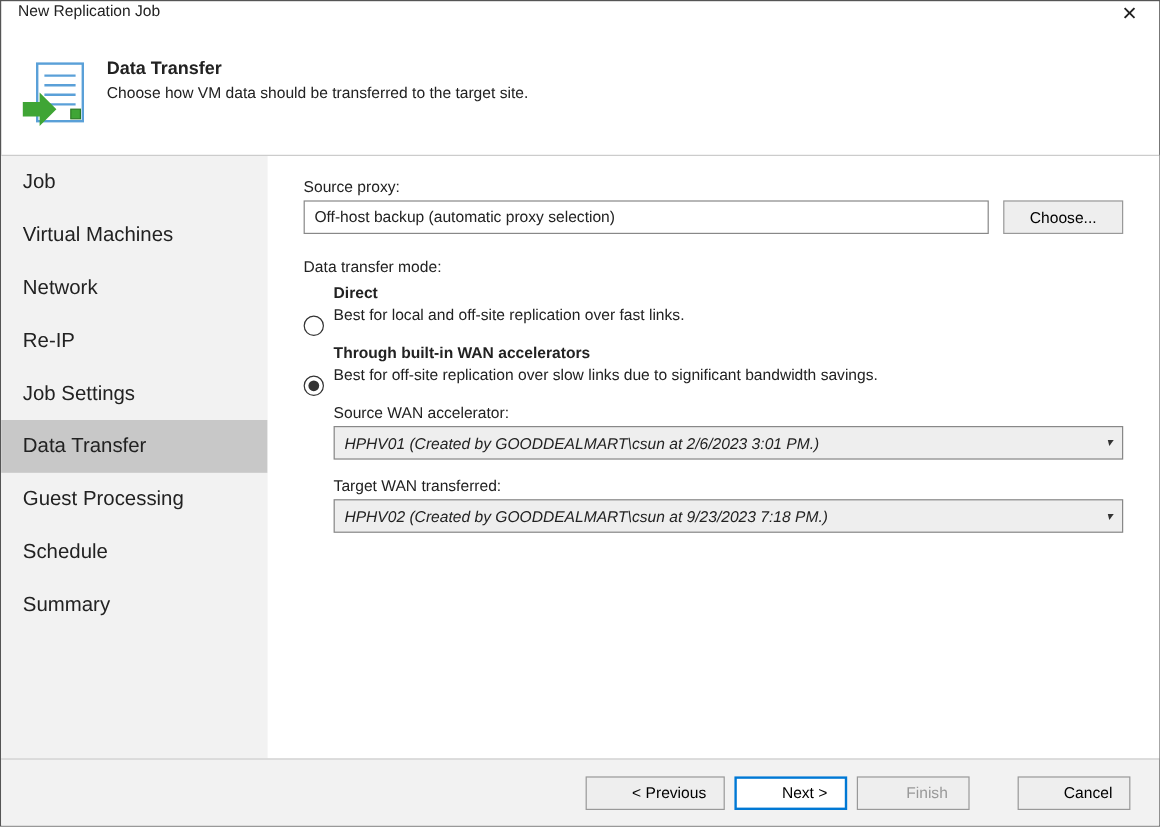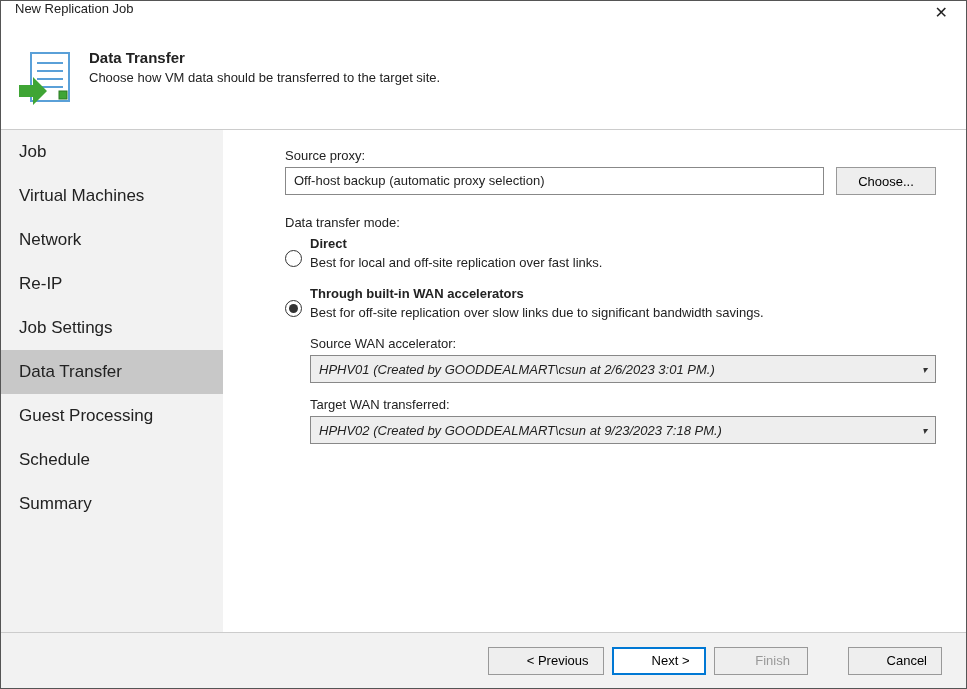--- a/index.html
+++ b/index.html
@@ -84,21 +84,20 @@
       background: #c8c8c8;
     }
     .main-panel {
       flex: 1;
       background: #fff;
       padding: 18px 30px 18px 30px;
       overflow-y: auto;
     }
     .field-group {
       margin-bottom: 20px;
-      margin-left: 32px;
     }
     .field-label {
       font-size: 13px;
       margin-bottom: 4px;
       color: #222;
     }
     .field-row {
       display: flex;
       gap: 12px;
       align-items: stretch;
@@ -119,21 +118,21 @@
       background: #eee;
       font-size: 13px;
       cursor: pointer;
       padding: 0 14px;
     }
     .radio-group {
       margin-top: 6px;
     }
     .radio-option {
       display: flex;
-      align-items: center;
+      align-items: flex-end;
       gap: 8px;
       margin-bottom: 6px;
     }
     .radio-circle {
       width: 17px;
       height: 17px;
       border: 1px solid #333;
       border-radius: 50%;
       flex-shrink: 0;
       margin-top: 1px;

